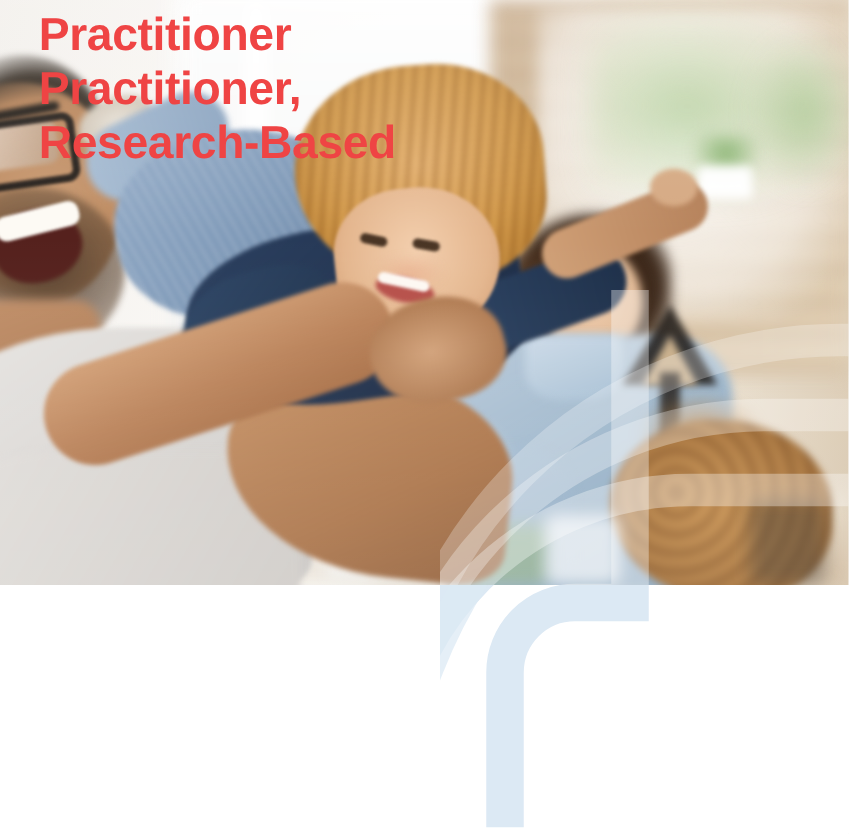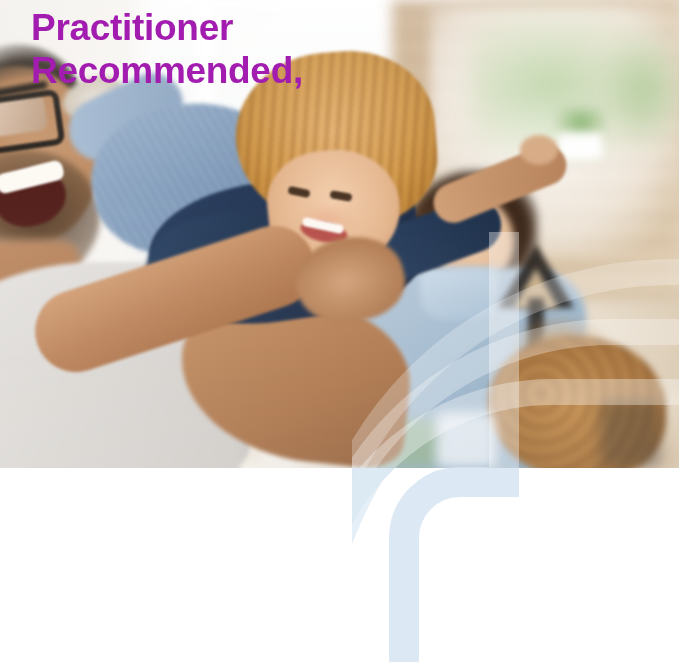--- a/index.html
+++ b/index.html
@@ -348,21 +348,21 @@
   .headline{
     position:absolute;
     left:31px;top:7px;
     width:400px;
     margin:0;
     font-family:"Liberation Sans",sans-serif;
     font-weight:700;
     font-size:37px;
     line-height:1.16;
     letter-spacing:-.3px;
-    color:#a21caf;
+    color:#ef4444;
   }
   .headline .ln{display:block;white-space:nowrap;}
 </style>
 </head>
 <body>
 
 <div class="card">
 
   <div class="photo">
     <div class="ph-layer bg-room"></div>
@@ -458,16 +458,17 @@
         <path d="M -40 400 A 300 300 0 0 1 260 100 L 430 100" stroke-width="26"></path>
         <path d="M -40 400 A 360 360 0 0 1 320 40 L 430 40" stroke-width="26"></path>
         <path d="M -40 460 A 430 430 0 0 1 390 30" stroke-width="26" opacity="0.75"></path>
         <path d="M  52 430 L 52 306 A 56 56 0 0 1 108 250 L 152 250 L 152 -20" stroke-width="30"></path>
       </g>
     </svg>
   </div>
 
   <h1 class="headline">
     <span class="ln">Practitioner</span>
-    <span class="ln">Recommended,</span>
+    <span class="ln">Practitioner,</span>
+    <span class="ln">Research-Based</span>
   </h1>
 
 </div>
 
 </body></html>

